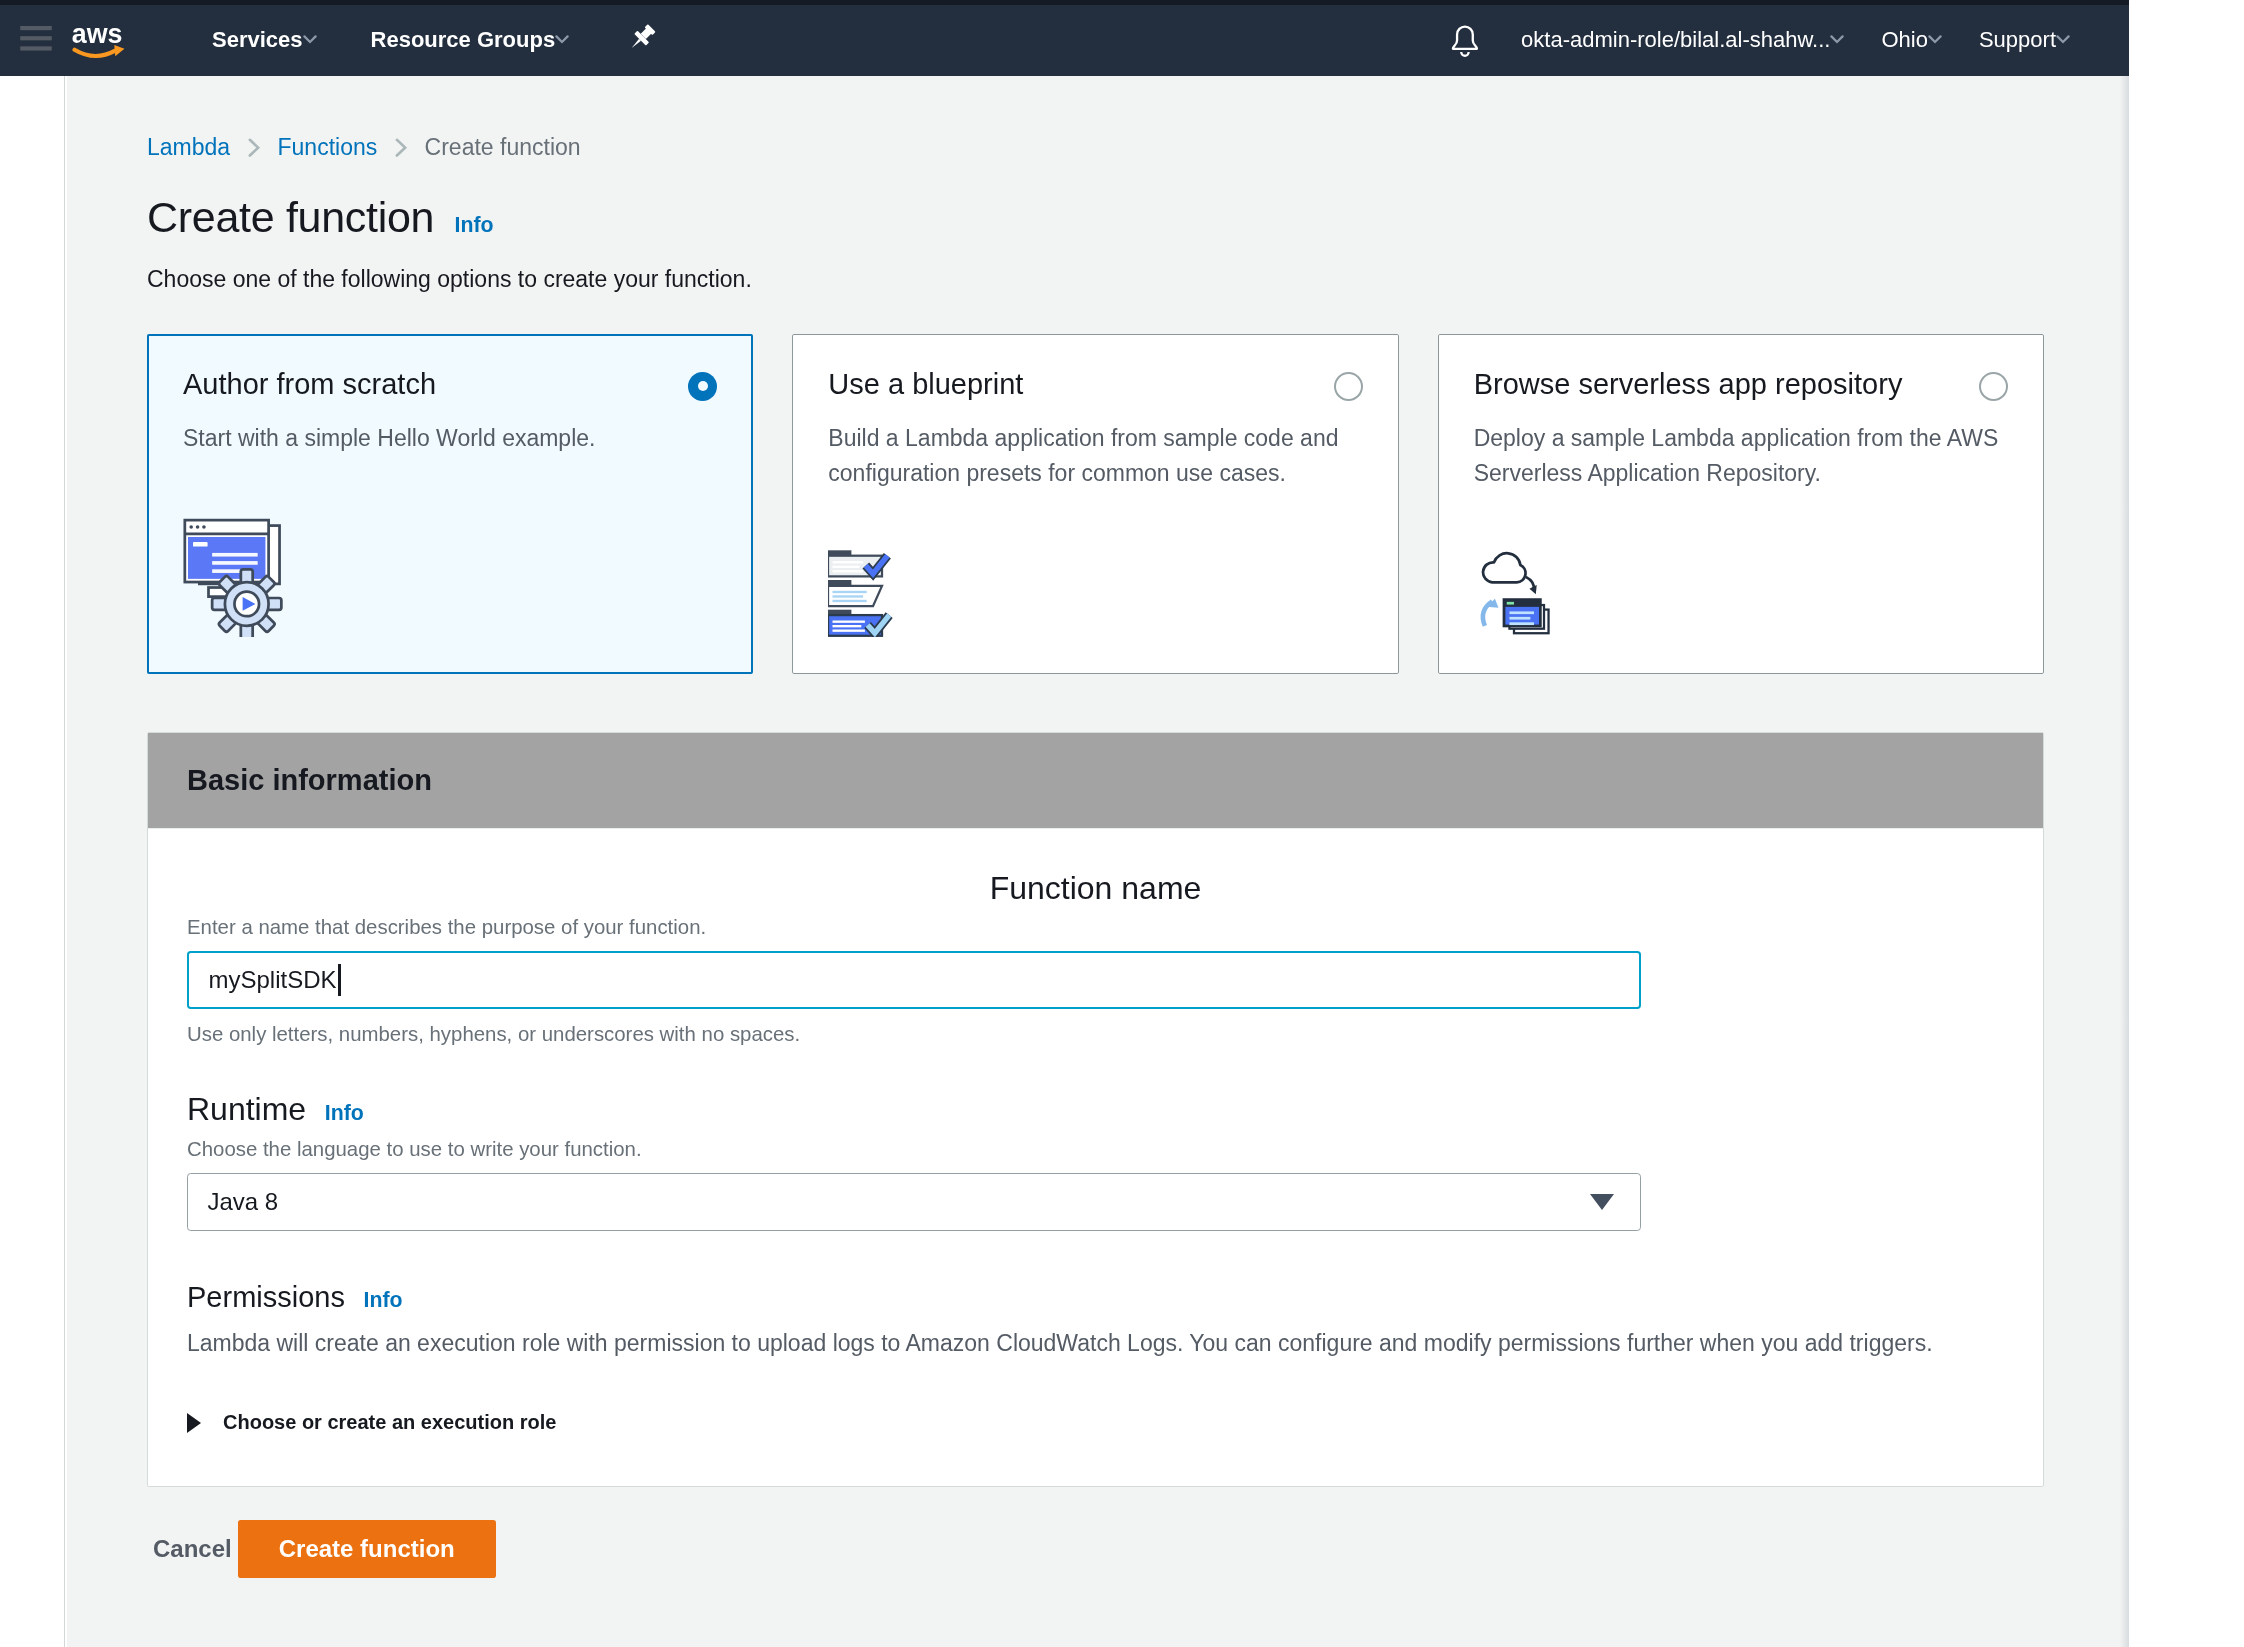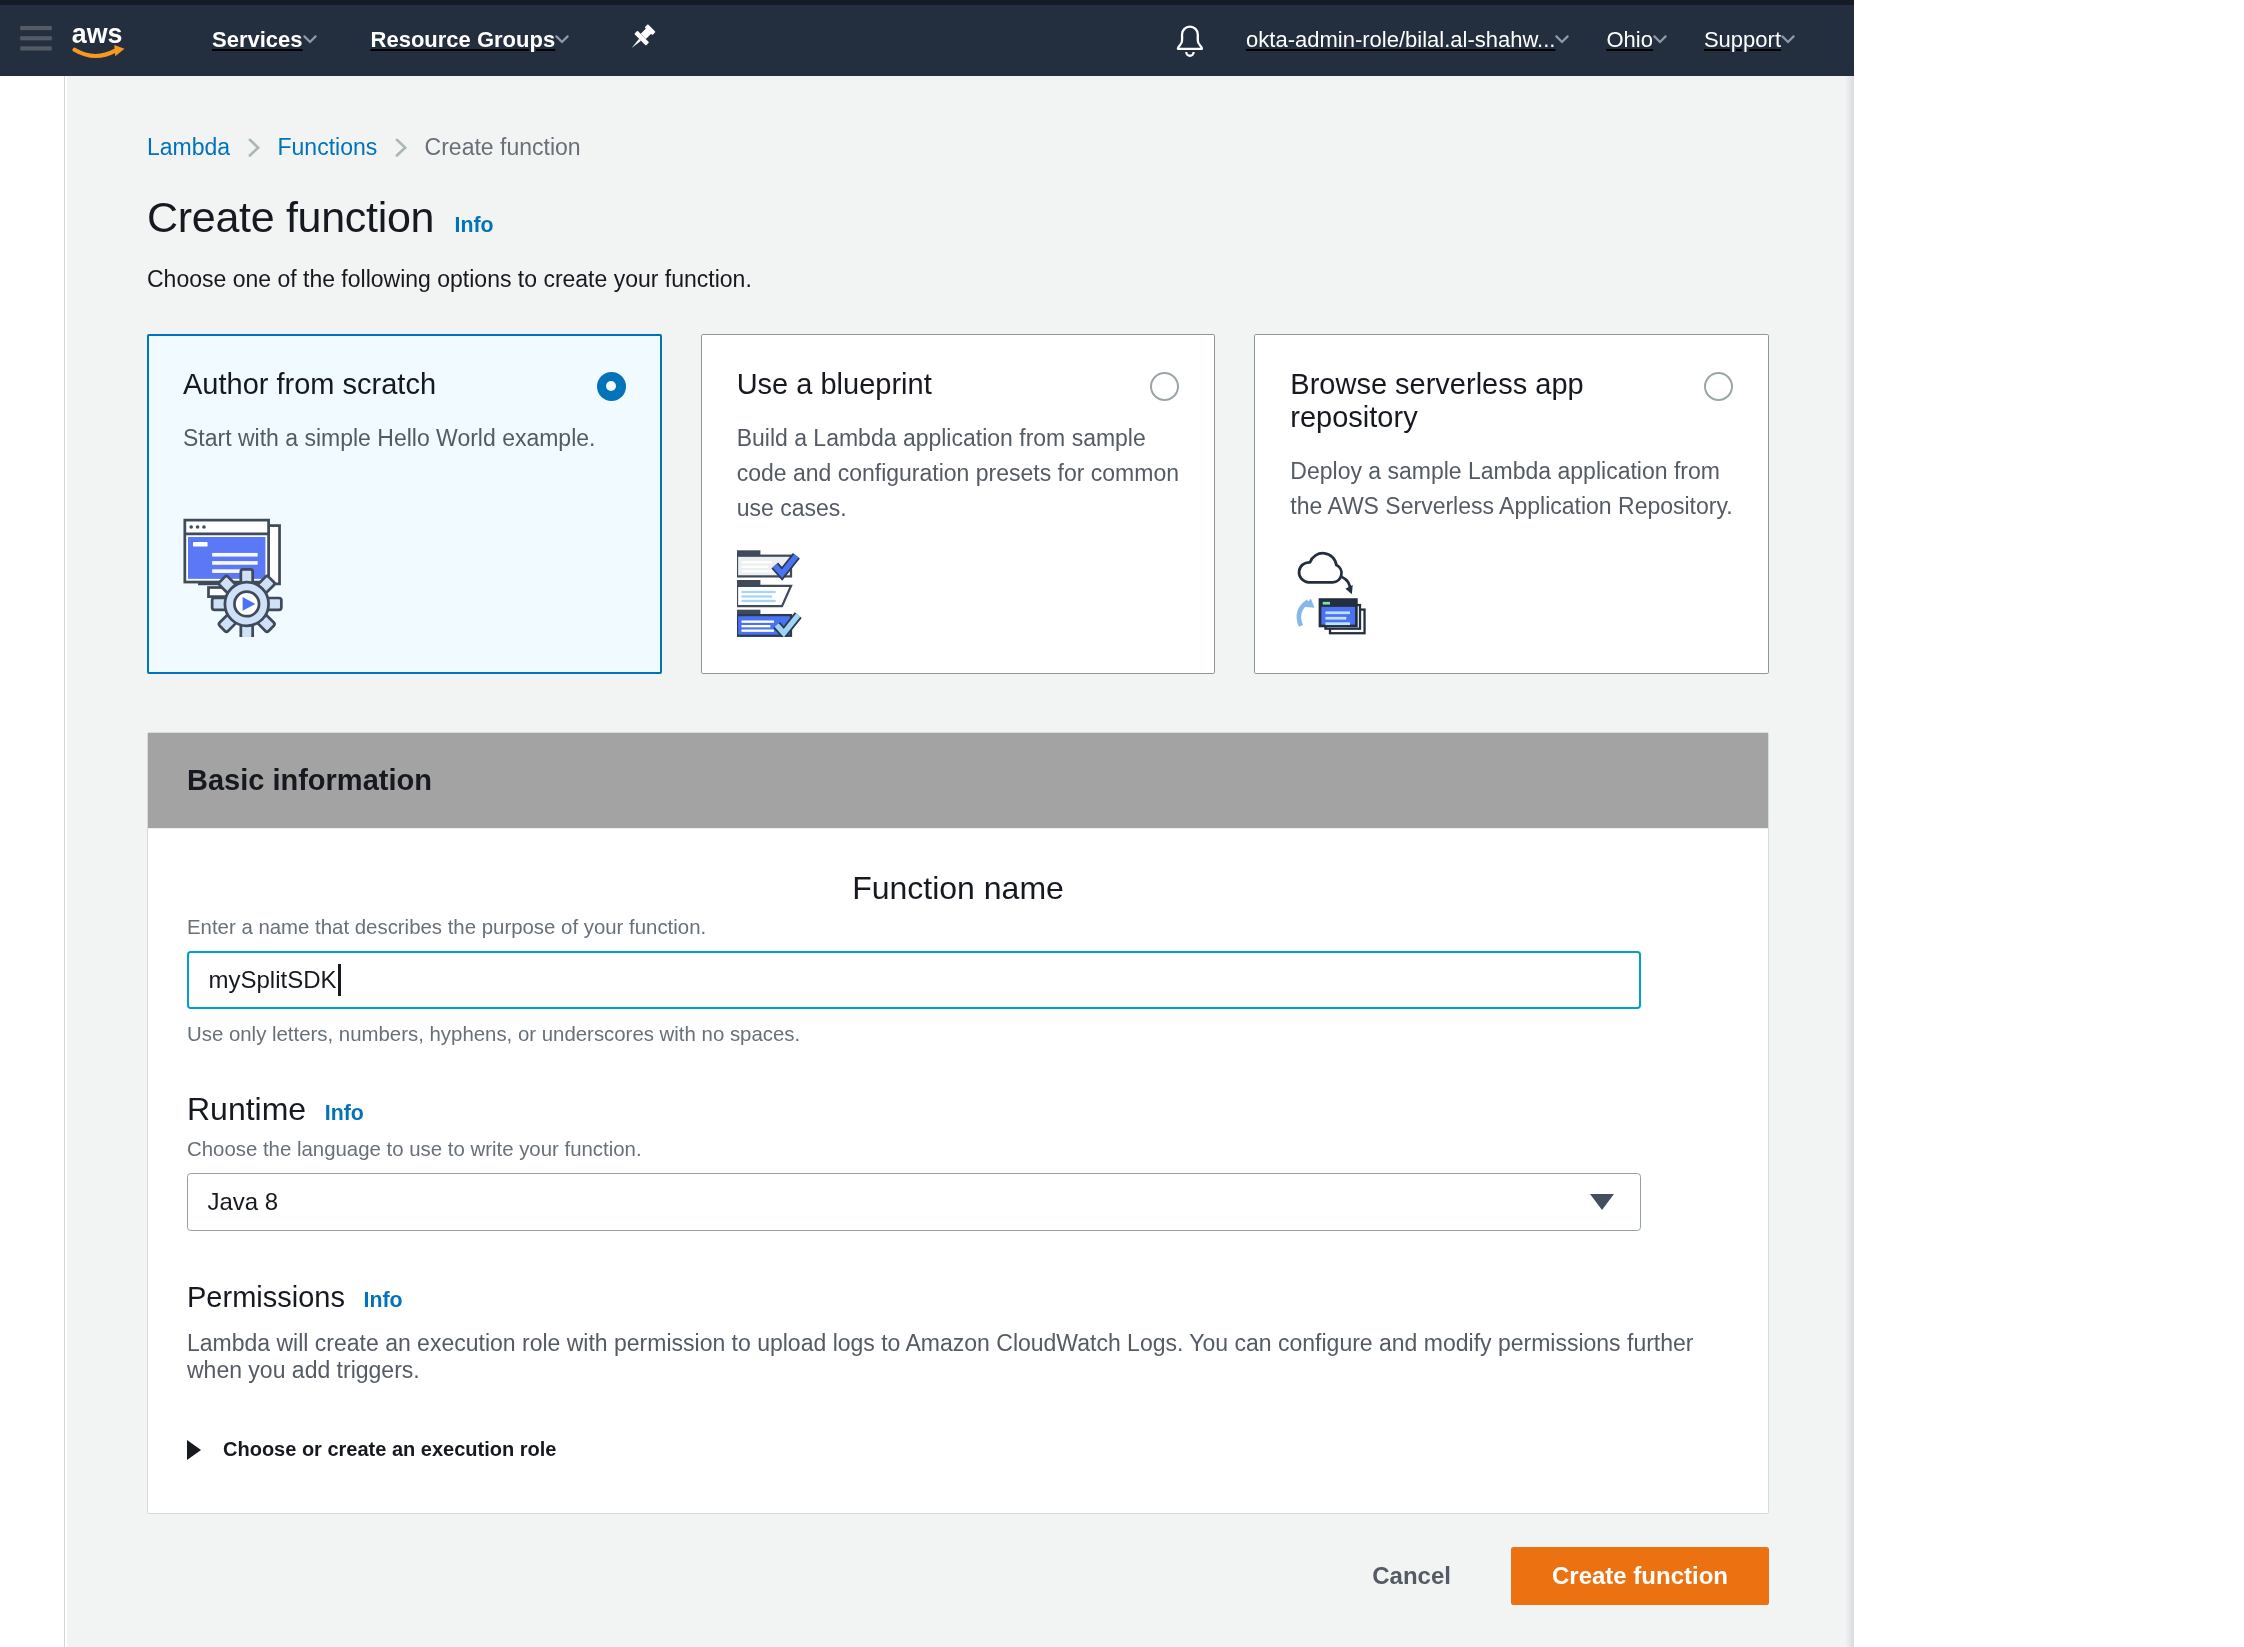--- a/index.html
+++ b/index.html
@@ -1,16 +1,16 @@
 <!DOCTYPE html>
 <html style="font-size:15px"><head>
 <meta charset="utf-8">
 <style>
   html,body{margin:0;padding:0;background:#fff;font-family:"Liberation Sans",sans-serif;-webkit-font-smoothing:antialiased;}
-  .page{width:1854px;height:1647px;position:relative;background:#fff;overflow:hidden;text-decoration:underline;}
+  .page{width:2129px;height:1647px;position:relative;background:#fff;overflow:hidden;}
 
   
   .top-strip{height:4.6px;background:#141b24;}
   .topnav{height:71px;background:#232f3e;display:flex;align-items:center;color:#fff;padding:0 59px 0 69px;box-sizing:border-box;}
   .aws-logo{margin-right:82px;display:flex;align-items:center;}
   .nav-item{display:flex;align-items:center;font-size:22px;font-weight:700;color:#fff;cursor:pointer;}
   .nav-item + .nav-item{margin-left:54px;}
   .nav-right{margin-left:auto;display:flex;align-items:center;gap:37px;}
   .nav-right .nav-item{font-weight:400;margin-left:0;}
   .pin{margin-left:58px;display:flex;align-items:center;cursor:pointer;}
@@ -57,21 +57,21 @@
   .select{margin-top:12px;width:1454px;height:58px;box-sizing:border-box;border:1.9px solid #95a0a4;border-radius:3.7px;background:#fff;display:flex;align-items:center;justify-content:space-between;padding:0 26px 0 19.5px;font-size:24px;color:#16191f;cursor:pointer;}
   .select-arrow{width:0;height:0;border-left:12px solid transparent;border-right:12px solid transparent;border-top:16px solid #434f5e;}
   .perm-head{margin-top:50px;display:flex;align-items:baseline;gap:18.6px;}
   .perm-title{font-size:29px;color:#16191f;}
   .perm-desc{margin-top:16.7px;font-size:23px;color:#545b64;}
   .expander{margin-top:54px;display:flex;align-items:center;gap:22px;cursor:pointer;}
   .caret-right{width:0;height:0;border-top:10.2px solid transparent;border-bottom:10.2px solid transparent;border-left:14px solid #16191f;}
   .expander-label{font-size:20px;font-weight:700;color:#16191f;}
 
   
-  .footer{margin-top:33px;display:flex;justify-content:flex-end;align-items:center;gap:54px;}
+  .footer{margin-top:33px;display:flex;justify-content:flex-start;align-items:center;}
   .cancel-btn{font-size:24px;font-weight:700;color:#545b64;background:none;border:none;cursor:pointer;font-family:inherit;}
   .create-btn{background:#ec7211;color:#fff;font-size:24px;font-weight:700;height:58px;padding:0 41px;border:none;border-radius:2.8px;display:flex;align-items:center;cursor:pointer;font-family:inherit;}
 </style>
 </head>
 <body>
 
 <div class="page">
 
   <div class="top-strip"></div>
   <div class="topnav">

